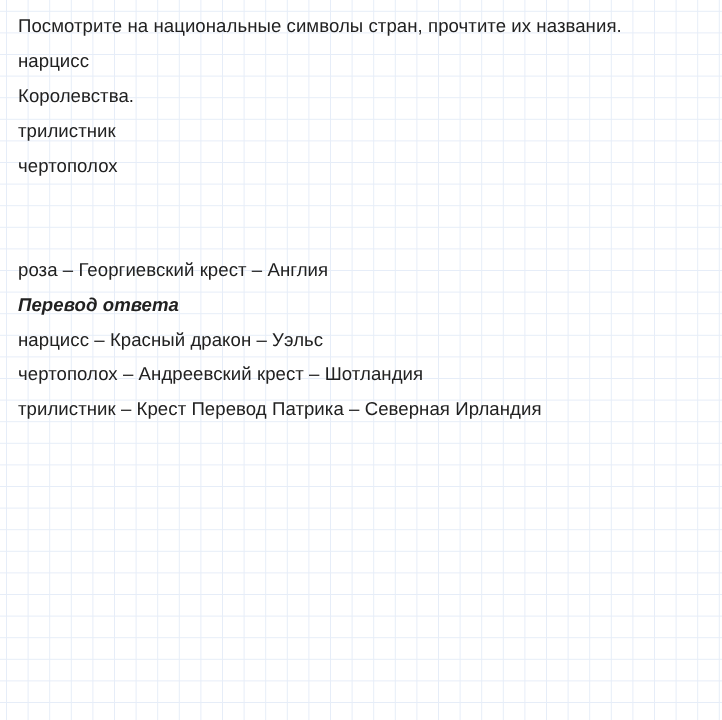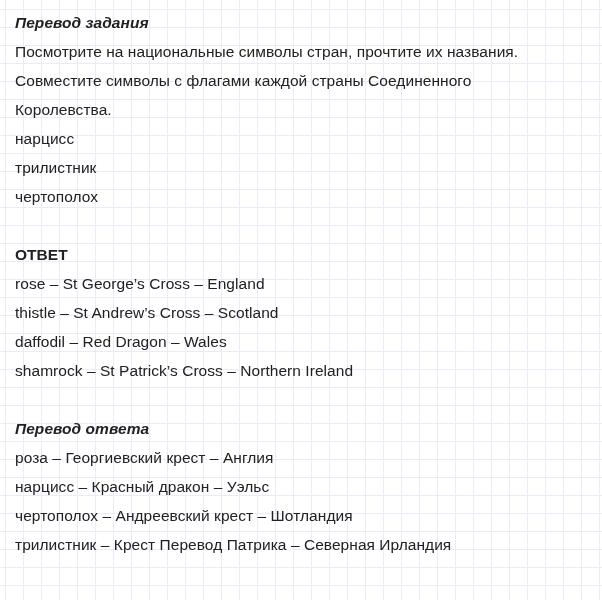--- a/index.html
+++ b/index.html
@@ -42,42 +42,33 @@
   .blank {
     height: 29px;
   }
 </style>
 </head>
 <body>
 
 <div class="doc">
 
   <section>
-    <div class="line heading-italic">Перевод задания</div>
     <div class="line">Посмотрите на национальные символы стран, прочтите их названия.</div>
-    <div class="line">Совместите символы с флагами каждой страны Соединенного</div>
+    <div class="line">нарцисс</div>
     <div class="line">Королевства.</div>
-    <div class="line">нарцисс</div>
     <div class="line">трилистник</div>
     <div class="line">чертополох</div>
   </section>
 
   <div class="blank"></div>
 
-  <section>
-    <div class="line heading-bold">ОТВЕТ</div>
-    <div class="line">rose – St George’s Cross – England</div>
-    <div class="line">thistle – St Andrew’s Cross – Scotland</div>
-    <div class="line">daffodil – Red Dragon – Wales</div>
-    <div class="line">shamrock – St Patrick’s Cross – Northern Ireland</div>
-  </section>
 
   <div class="blank"></div>
 
   <section>
+    <div class="line">роза – Георгиевский крест – Англия</div>
     <div class="line heading-italic">Перевод ответа</div>
-    <div class="line">роза – Георгиевский крест – Англия</div>
     <div class="line">нарцисс – Красный дракон – Уэльс</div>
     <div class="line">чертополох – Андреевский крест – Шотландия</div>
     <div class="line">трилистник – Крест Перевод Патрика – Северная Ирландия</div>
   </section>
 
 </div>
 
 </body></html>

